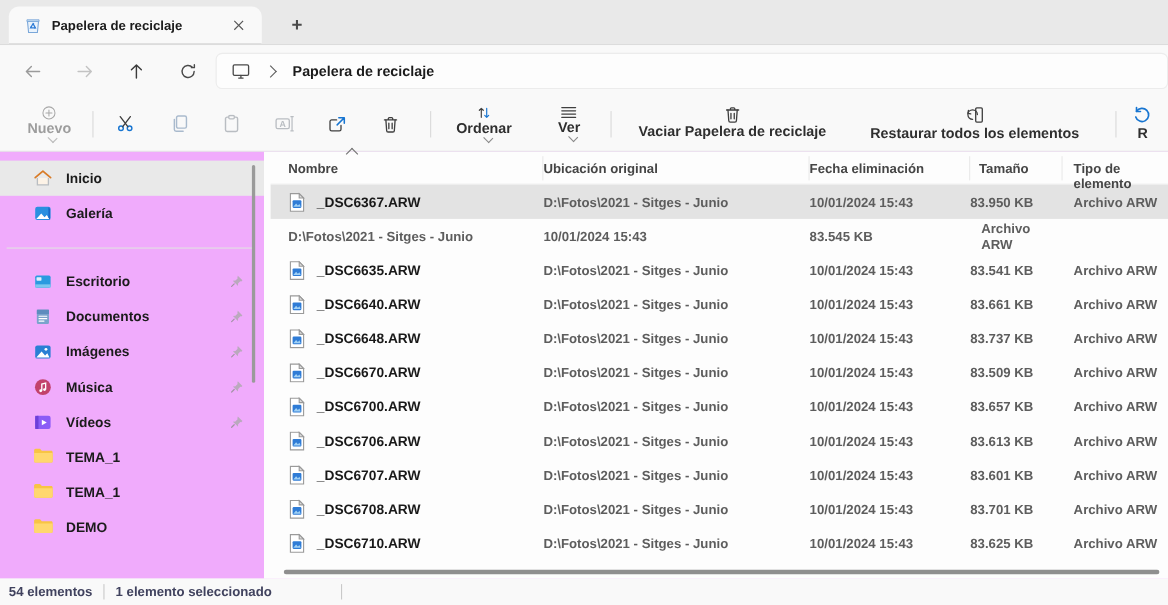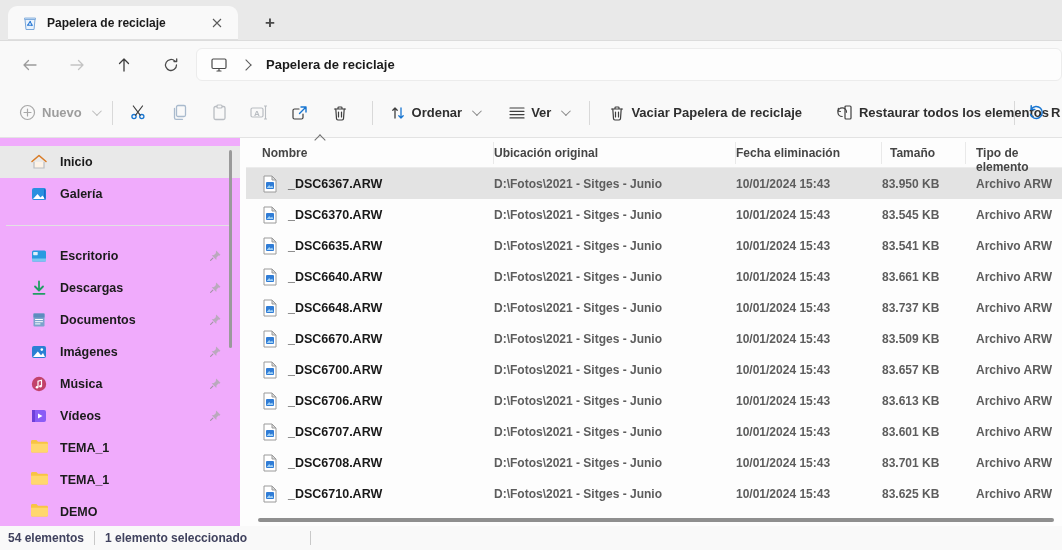--- a/index.html
+++ b/index.html
@@ -22,21 +22,21 @@
   .navbtn{width:34px;height:32px;margin-left:13px;display:flex;align-items:center;justify-content:center;border-radius:4px;}
   .addrbar{position:absolute;left:196px;top:7px;right:0;height:33px;background:#fdfdfd;border:1px solid #ececec;
     border-radius:6px;display:flex;align-items:center;box-sizing:border-box;padding-left:13px;}
   .crumb-sep{width:7px;height:7px;border-right:1.4px solid #5a5a5a;border-top:1.4px solid #5a5a5a;
     transform:rotate(45deg);margin:0 16px 0 14px;}
   .crumb-txt{font-size:13px;color:#1b1b1b;}
 
   
   .toolbar{position:absolute;left:0;top:88px;right:0;height:49px;background:#f9f9f9;border-bottom:1px solid #e3e3e3;
     display:flex;align-items:center;white-space:nowrap;}
-  .tbtn{display:flex;align-items:center;border-radius:4px;height:34px;padding:0 7px;color:#2f2f2f;font-size:13px;}
+  .tbtn{display:flex;align-items:center;border-radius:4px;height:34px;padding:0 7px;color:#2f2f2f;font-size:13px;flex-direction:column;}
   .tbtn .lbl{margin:0 6px;}
   .ticon{width:36px;height:34px;display:flex;align-items:center;justify-content:center;border-radius:4px;margin:0 6px;}
   .tdiv{width:1px;height:24px;background:#d9d9d9;margin:0 6px;flex:0 0 auto;}
   .chev{width:6px;height:6px;border-right:1.3px solid #8a8a8a;border-bottom:1.3px solid #8a8a8a;
     transform:rotate(45deg) translateY(-2px);margin-left:4px;}
   .disabled{color:#a3a3a3;}
   .nuevo{margin-left:12px;}
   .nuevo .lbl{color:#9d9d9d;}
   .grp-right{position:absolute;left:1008px;display:flex;align-items:center;}
 
@@ -300,32 +300,20 @@
           </svg>
         </span>
         <span>Escritorio</span>
         <svg class="pin" viewBox="0 0 13 13">
             <use href="#sym-pin"></use>
           </svg>
       </div>
       <div class="sitem">
         <span class="sicn">
           <svg width="18" height="18" viewBox="0 0 18 18">
-            <path d="M9 2.5v8.5M5 7.5L9 11.5l4-4" fill="none" stroke="#1f9e63" stroke-width="1.8" stroke-linecap="round" stroke-linejoin="round"></path>
-            <path d="M3.5 14.8h11" stroke="#1f9e63" stroke-width="1.8" stroke-linecap="round"></path>
-          </svg>
-        </span>
-        <span>Descargas</span>
-        <svg class="pin" viewBox="0 0 13 13">
-            <use href="#sym-pin"></use>
-          </svg>
-      </div>
-      <div class="sitem">
-        <span class="sicn">
-          <svg width="18" height="18" viewBox="0 0 18 18">
             <rect x="3.5" y="2.5" width="11" height="13" rx="1.2" fill="#7ba3cc"></rect>
             <rect x="3.5" y="2.5" width="11" height="4" fill="#5d8cbe"></rect>
             <path d="M5.5 8.5h7M5.5 10.7h7M5.5 12.9h4.5" stroke="#ffffff" stroke-width="1" stroke-linecap="round"></path>
           </svg>
         </span>
         <span>Documentos</span>
         <svg class="pin" viewBox="0 0 13 13">
             <use href="#sym-pin"></use>
           </svg>
       </div>
@@ -415,26 +403,20 @@
               </svg>
               <span>_DSC6367.ARW</span>
             </div>
           <div class="c-loc">D:\Fotos\2021 - Sitges - Junio</div>
           <div class="c-date">10/01/2024 15:43</div>
           <div class="c-size">83.950 KB</div>
           <div class="c-type">Archivo ARW</div>
         </div>
 
         <div class="row">
-          <div class="c-name">
-              <svg width="16" height="18">
-                <use href="#sym-arw"></use>
-              </svg>
-              <span>_DSC6370.ARW</span>
-            </div>
           <div class="c-loc">D:\Fotos\2021 - Sitges - Junio</div>
           <div class="c-date">10/01/2024 15:43</div>
           <div class="c-size">83.545 KB</div>
           <div class="c-type">Archivo ARW</div>
         </div>
 
         <div class="row">
           <div class="c-name">
               <svg width="16" height="18">
                 <use href="#sym-arw"></use>

